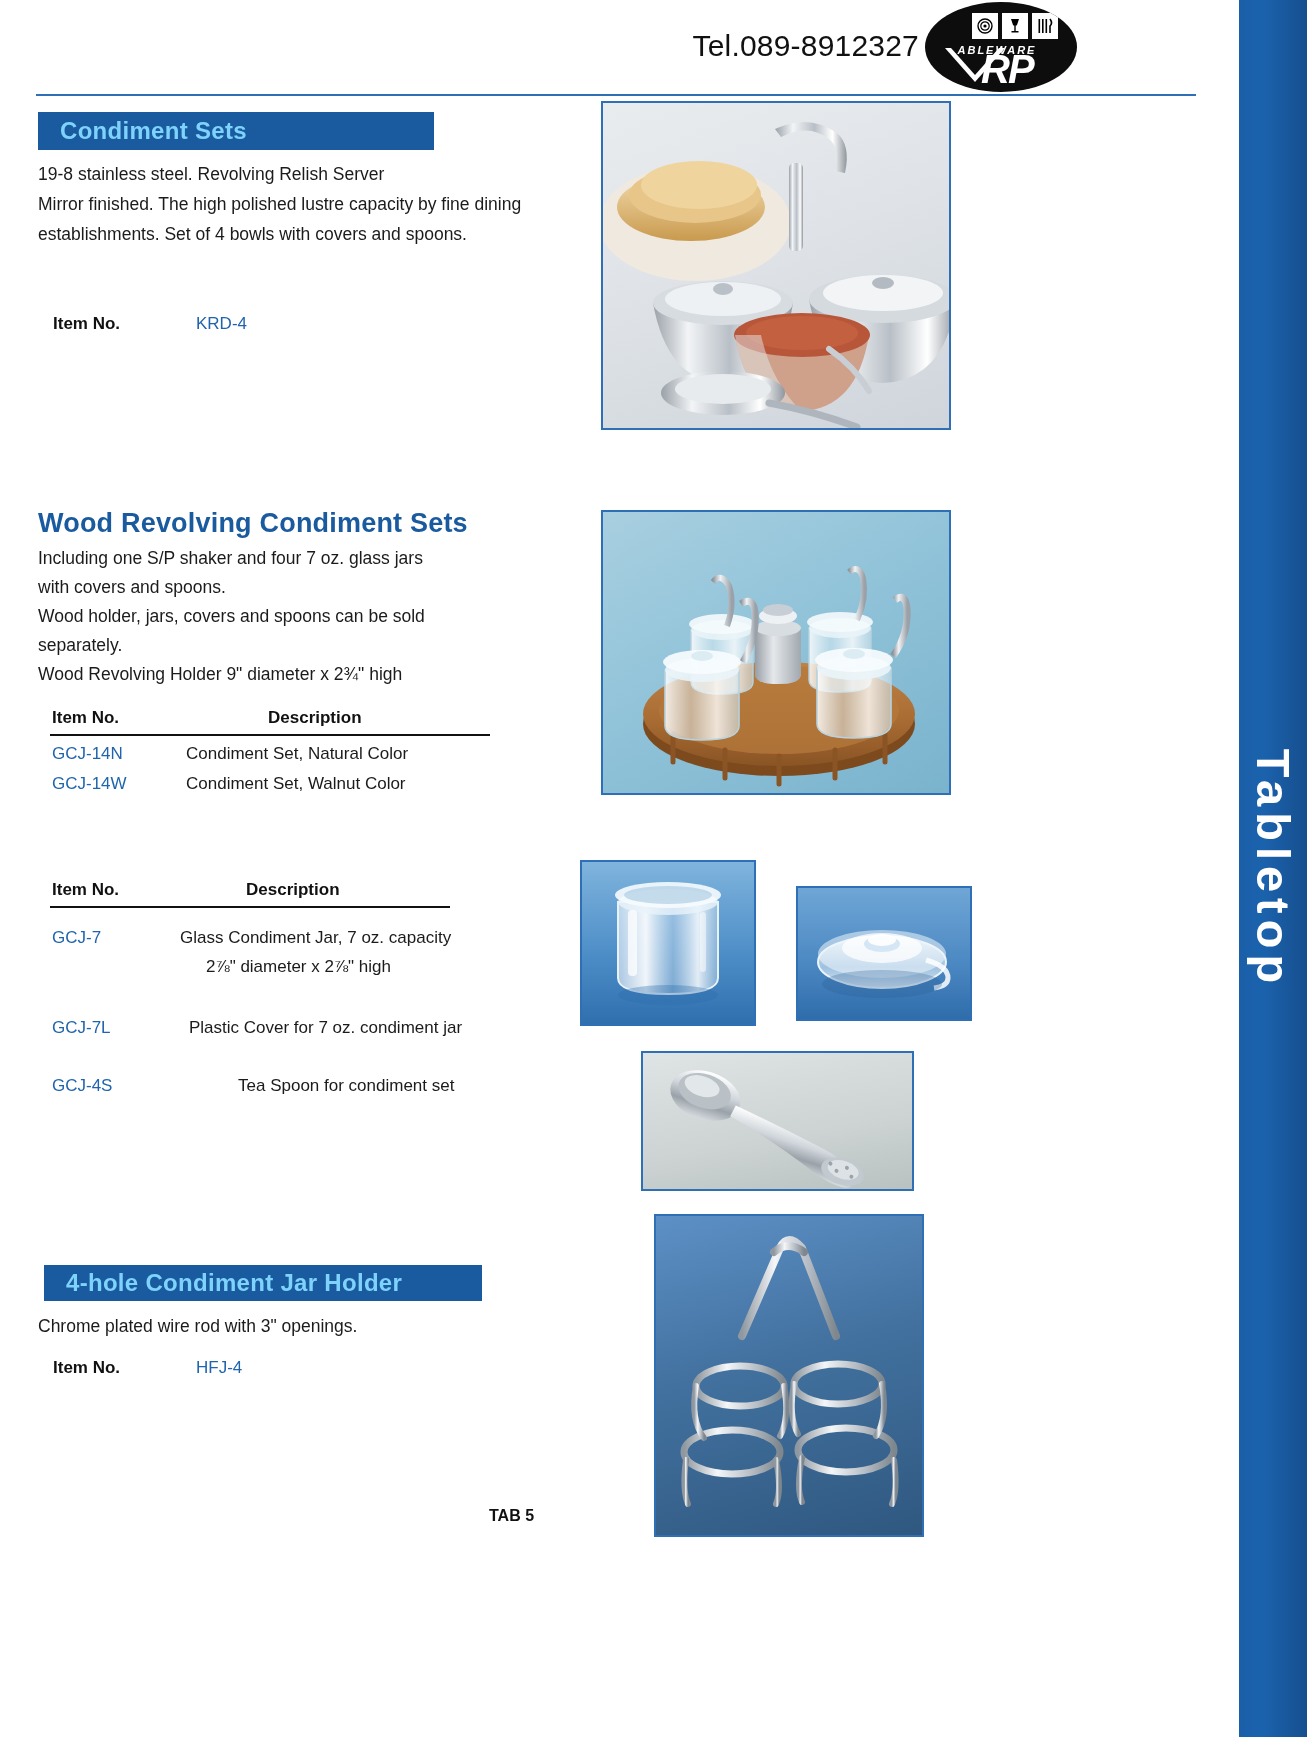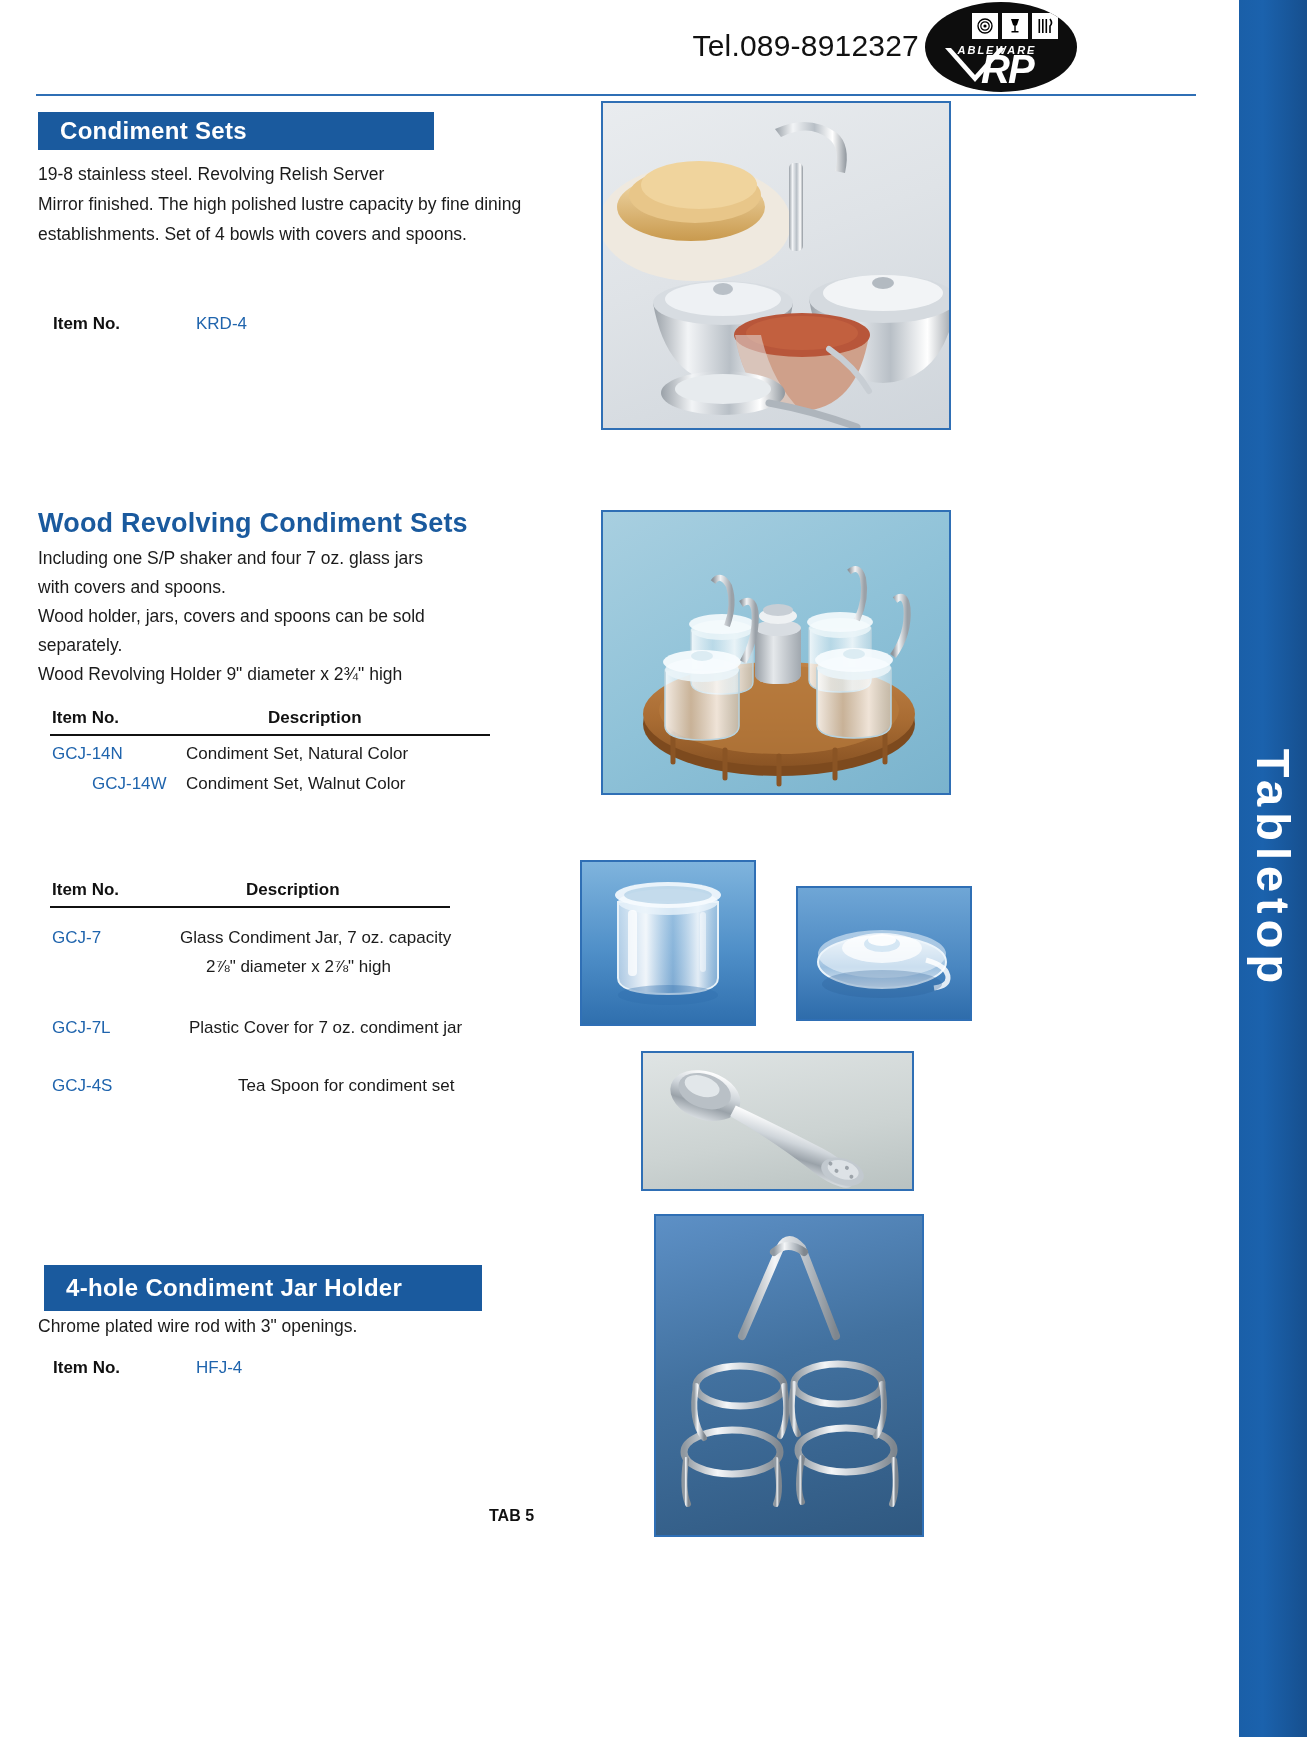--- a/index.html
+++ b/index.html
@@ -53,21 +53,21 @@
     border-left:24px solid transparent;border-right:24px solid transparent;
     border-top:27px solid #0d0d0d;
   }
   #header-rule{
     position:absolute;left:36px;top:94px;width:1160px;height:2px;
     background:#2f6fb5;
   }
 
   
   .bar{
-    position:absolute;background:#1a5a9e;color:#ffffff;
+    position:absolute;background:#1a5a9e;color:#7dd3fc;
     font-size:24px;font-weight:bold;display:flex;align-items:center;
     padding-left:22px;box-sizing:border-box;letter-spacing:.3px;
   }
   .blue-head{
     position:absolute;color:#1a5a9e;font-size:27px;font-weight:bold;
     letter-spacing:.2px;
   }
   .body-line{
     position:absolute;color:#1b1b1b;font-size:17.5px;line-height:22px;
     white-space:nowrap;
@@ -227,21 +227,21 @@
 <div class="tbl" style="left:50px;top:708px;width:440px;">
   <div class="th" style="left:2px;top:0;">Item No.</div>
   <div class="th" style="left:218px;top:0;">Description</div>
   <div class="tbl-rule" style="left:0;top:26px;width:440px;"></div>
 
   <div>
     <div class="cell-item" style="left:2px;top:36px;">GCJ-14N</div>
     <div class="cell-desc" style="left:136px;top:36px;">Condiment Set, Natural Color</div>
   </div>
   <div>
-    <div class="cell-item" style="left:2px;top:66px;margin-left:40px;">GCJ-14W</div>
+    <div class="cell-item" style="left:2px;top:66px;">GCJ-14W</div>
     <div class="cell-desc" style="left:136px;top:66px;">Condiment Set, Walnut Color</div>
   </div>
 </div>
 
 <div class="photo" id="photo-2" style="left:601px;top:510px;width:350px;height:285px;" aria-label="wood-revolving-condiment-set-with-glass-jars">
   <svg width="346" height="281" viewBox="0 0 346 281">
     <defs>
       <linearGradient id="wood" x1="0" y1="0" x2="0" y2="1">
         <stop offset="0" stop-color="#c08347"></stop>
           <stop offset=".55" stop-color="#a96c33"></stop>
@@ -393,21 +393,21 @@
       <g fill="#8c949b" opacity=".8">
         <circle cx="198" cy="92" r="2"></circle>
           <circle cx="206" cy="97" r="2"></circle>
         <circle cx="215" cy="91" r="2"></circle>
           <circle cx="222" cy="98" r="2"></circle>
       </g>
     </g>
   </svg>
 </div>
 
-<div class="bar" style="left:44px;top:1265px;width:438px;height:46px;">
+<div class="bar" style="left:44px;top:1265px;width:438px;height:36px;">
   <span>4-hole Condiment Jar Holder</span>
 </div>
 
 <div class="body-line" style="left:38px;top:1315px;">Chrome plated wire rod with 3" openings.</div>
 
 <div class="itemno-label" style="left:53px;top:1358px;">Item No.</div>
 <div class="itemno-value" style="left:196px;top:1358px;">HFJ-4</div>
 
 <div class="photo" id="photo-6" style="left:654px;top:1214px;width:270px;height:323px;" aria-label="4-hole-chrome-wire-condiment-jar-holder">
   <svg width="266" height="319" viewBox="0 0 266 319">

